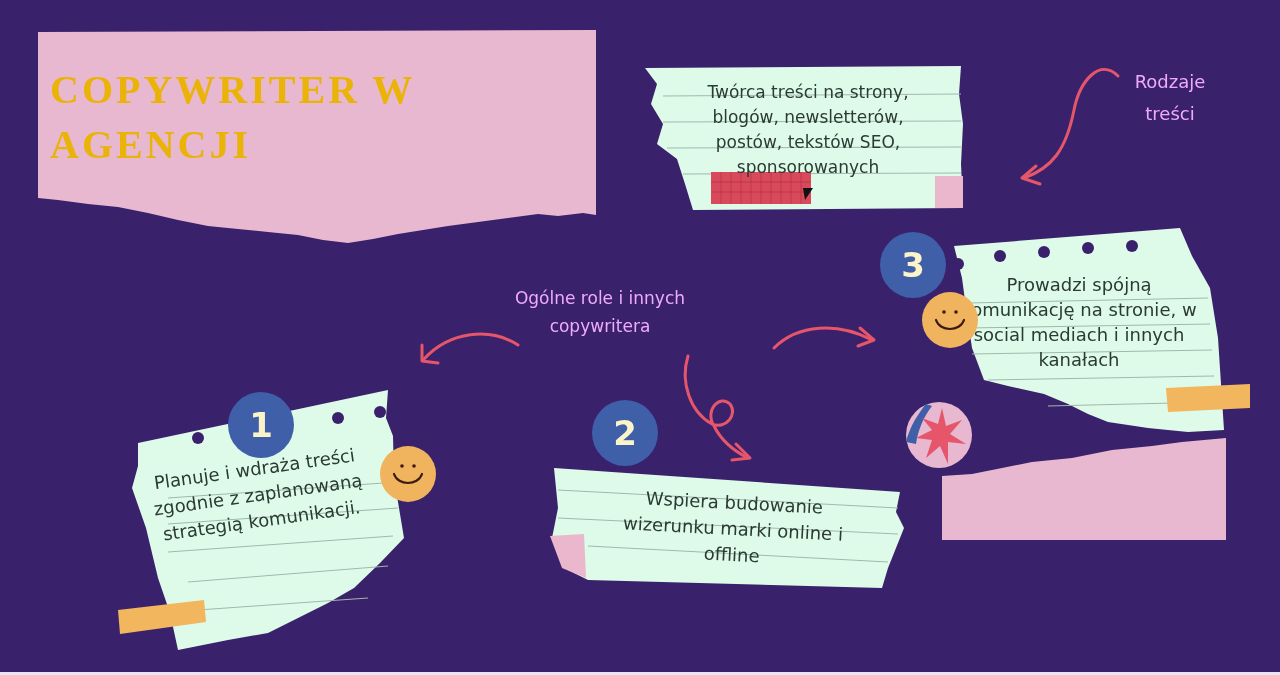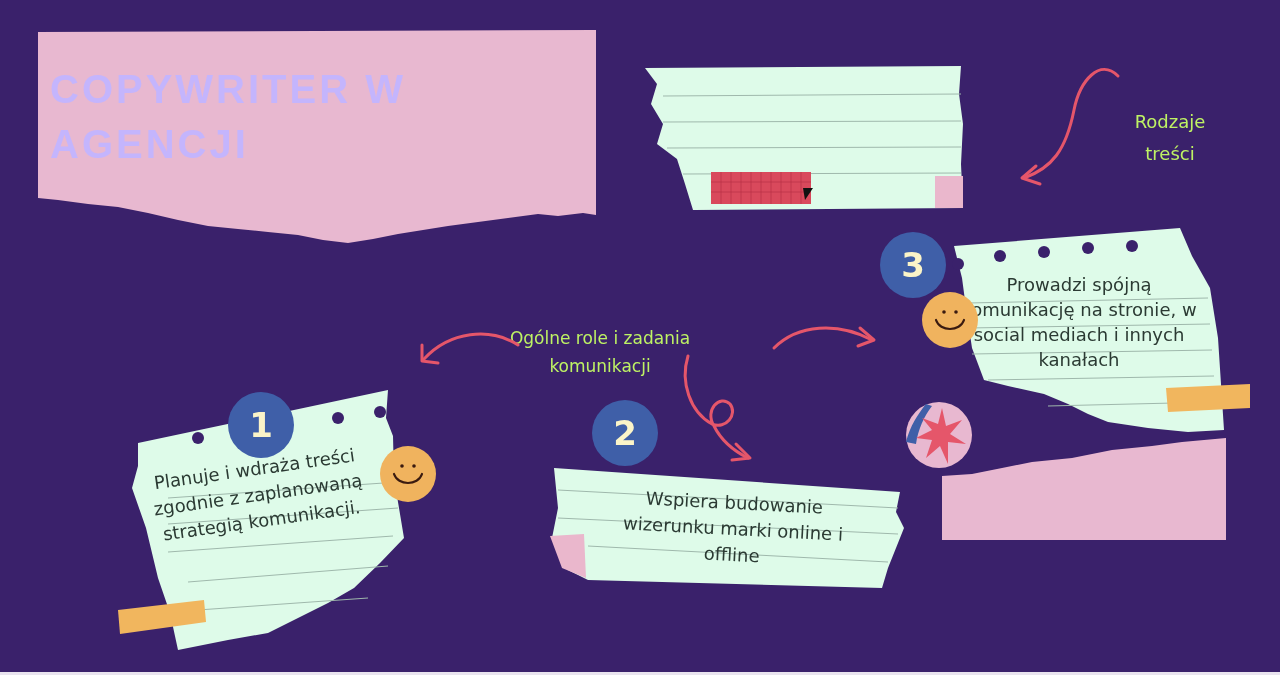--- a/index.html
+++ b/index.html
@@ -10,36 +10,36 @@
     font-family: "DejaVu Sans", sans-serif;
   }
   .canvas { position: absolute; inset: 0; }
   .bottom-strip { position: absolute; left: 0; right: 0; bottom: 0; height: 3px; background: #e9e4ef; }
 
   
   .title-banner { position: absolute; left: 38px; top: 30px; width: 560px; height: 215px; }
   .title-banner svg { position: absolute; inset: 0; }
   .title-text {
     position: absolute; left: 12px; top: 32px; width: 545px;
-    font-family: Liberation Sans, sans-serif; font-weight: 900;
-    color: #c4b5fd; font-size: 40px; line-height: 55px; letter-spacing: 3px;
+    font-family: Liberation Serif, serif; font-weight: 900;
+    color: #eab308; font-size: 40px; line-height: 55px; letter-spacing: 3px;
     text-transform: uppercase;
   }
 
   
   .note { position: absolute; }
   .note svg { position: absolute; inset: 0; overflow: visible; }
   .note-text {
     position: absolute; text-align: center; color: #2b3a33;
     font-family: "DejaVu Sans", sans-serif; font-size: 18px; line-height: 26px;
   }
 
   .label-text {
-    position: absolute; color: #bef264; text-align: center;
-    font-family: "DejaVu Sans", sans-serif; font-size: 17px; line-height: 28px; margin-top: 40px;
+    position: absolute; color: #f0abfc; text-align: center;
+    font-family: "DejaVu Sans", sans-serif; font-size: 17px; line-height: 28px;
   }
 
   .badge {
     position: absolute; width: 66px; height: 66px; border-radius: 50%;
     background: #3f5fa8; color: #fbf4c8;
     font-family: "DejaVu Sans", sans-serif; font-weight: 900; font-size: 34px;
     display: flex; align-items: center; justify-content: center;
   }
   .smiley { position: absolute; width: 56px; height: 56px; border-radius: 50%; background: #f0b35e; }
   .smiley svg { position: absolute; inset: 0; }
@@ -79,29 +79,30 @@
           <line x1="128" y1="108" x2="128" y2="140"></line>
         <line x1="138" y1="108" x2="138" y2="140"></line>
           <line x1="148" y1="108" x2="148" y2="140"></line>
         <line x1="158" y1="108" x2="158" y2="140"></line>
         <line x1="68" y1="118" x2="168" y2="118"></line>
           <line x1="68" y1="128" x2="168" y2="128"></line>
       </g>
       <polygon points="160,124 170,124 162,136" fill="#111"></polygon>
       <rect x="292" y="112" width="28" height="32" fill="#eab7cc"></rect>
     </svg>
+    <div class="note-text" style="left:40px; top:16px; width:250px; font-size:17px; line-height:25px;">Twórca treści na strony, blogów, newsletterów, postów, tekstów SEO, sponsorowanych</div>
   </div>
 
   <div class="label-text" style="left:1115px; top:66px; width:110px; line-height:32px; font-size:18px;">Rodzaje treści</div>
   <svg class="arrow" style="left:1010px; top:60px;" width="120" height="130" viewBox="0 0 120 130">
     <path d="M108 16 C90 -2 70 20 64 50 C56 90 42 108 14 118" fill="none" stroke="#e5566a" stroke-width="3" stroke-linecap="round"></path>
     <path d="M26 106 L12 118 L30 124" fill="none" stroke="#e5566a" stroke-width="3" stroke-linecap="round" stroke-linejoin="round"></path>
   </svg>
 
-  <div class="label-text" style="left:480px; top:284px; width:240px;">Ogólne role i zadania komunikacji</div>
+  <div class="label-text" style="left:480px; top:284px; width:240px;">Ogólne role i innych copywritera</div>
   <svg class="arrow" style="left:410px; top:325px;" width="120" height="50" viewBox="0 0 120 50">
     <path d="M108 20 C80 2 40 6 14 34" fill="none" stroke="#e5566a" stroke-width="3" stroke-linecap="round"></path>
     <path d="M12 20 L12 36 L28 38" fill="none" stroke="#e5566a" stroke-width="3" stroke-linecap="round" stroke-linejoin="round"></path>
   </svg>
   <svg class="arrow" style="left:768px; top:318px;" width="115" height="40" viewBox="0 0 115 40">
     <path d="M6 30 C30 6 70 4 104 22" fill="none" stroke="#e5566a" stroke-width="3" stroke-linecap="round"></path>
     <path d="M92 10 L106 22 L90 28" fill="none" stroke="#e5566a" stroke-width="3" stroke-linecap="round" stroke-linejoin="round"></path>
   </svg>
   <svg class="arrow" style="left:676px; top:352px;" width="90" height="115" viewBox="0 0 90 115">
     <path d="M12 4 C4 30 14 60 36 72 C50 78 62 62 54 52 C44 42 28 58 38 74 C46 90 60 100 72 106" fill="none" stroke="#e5566a" stroke-width="3" stroke-linecap="round"></path>

